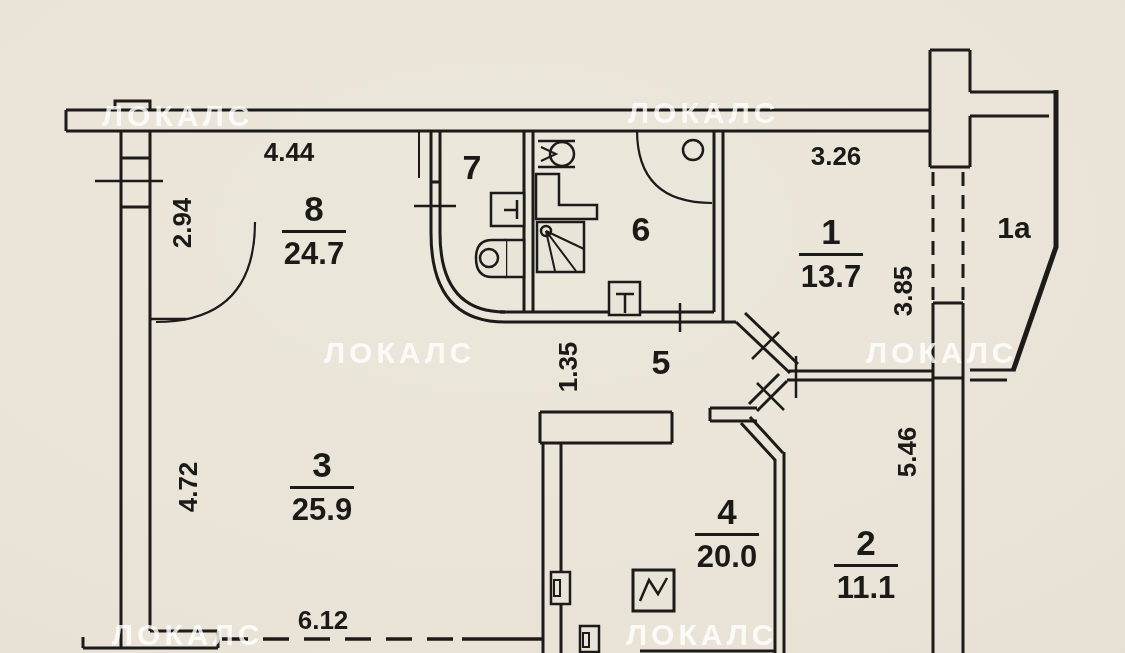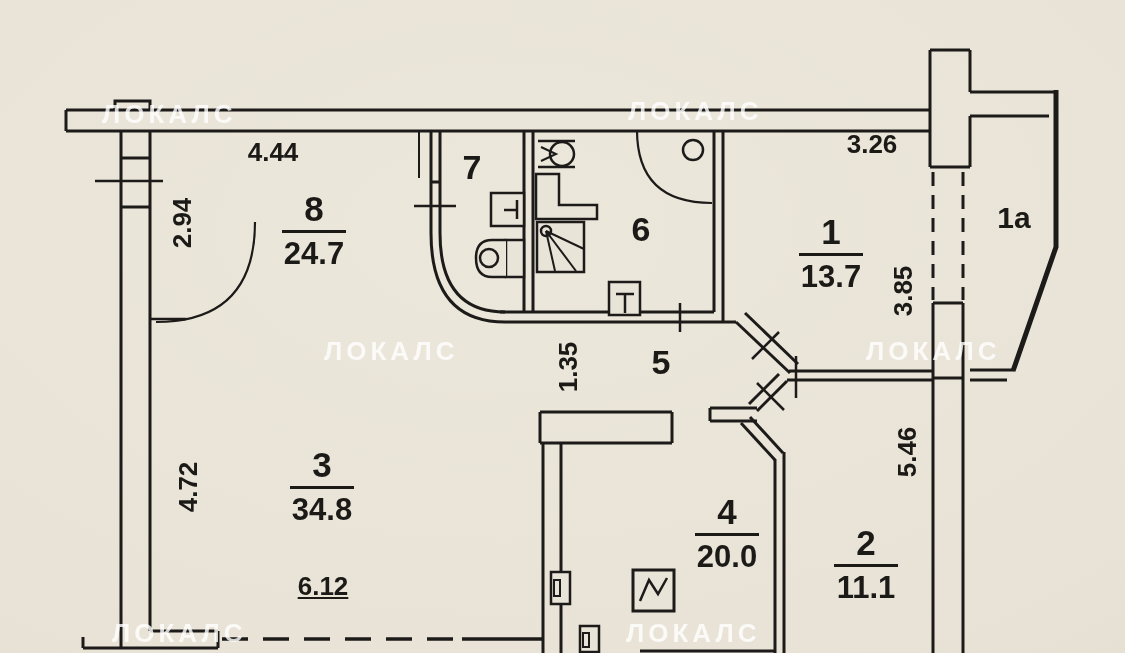--- a/index.html
+++ b/index.html
@@ -17,21 +17,21 @@
   .dim{font-size:26px;}
   .rm{font-size:34px;}
   .frac{
     position:absolute;z-index:2;transform:translate(-50%,-50%);
     display:flex;flex-direction:column;align-items:center;color:#1b1a17;
   }
   .frac .num{font-size:35px;font-weight:bold;line-height:1;}
   .frac .bar{width:64px;height:3px;background:#1b1a17;margin:4px 0 5px 0;}
   .frac .area{font-size:31px;font-weight:bold;line-height:1;}
   .wm{
-    position:absolute;z-index:3;font-weight:bold;font-size:26px;
+    position:absolute;z-index:3;font-weight:bold;font-size:30px;
     letter-spacing:4px;color:rgba(255,255,255,0.80);line-height:1;
   }
 </style>
 </head>
 <body>
 
 <div class="plan">
 
   <svg class="lines" width="1125" height="653" viewBox="0 0 1125 653" fill="none" stroke="#1c1b19" stroke-width="3" stroke-linecap="butt">
 
@@ -183,41 +183,41 @@
     <span class="area">24.7</span>
   </div>
   <div class="frac" style="left:831px;top:253px;">
     <span class="num">1</span>
     <span class="bar"></span>
     <span class="area">13.7</span>
   </div>
   <div class="frac" style="left:322px;top:486px;">
     <span class="num">3</span>
     <span class="bar"></span>
-    <span class="area">34.8</span>
+    <span class="area">25.9</span>
   </div>
   <div class="frac" style="left:727px;top:533px;">
     <span class="num">4</span>
     <span class="bar"></span>
     <span class="area">20.0</span>
   </div>
   <div class="frac" style="left:866px;top:564px;">
     <span class="num">2</span>
     <span class="bar"></span>
     <span class="area">11.1</span>
   </div>
 
   <div class="lbl rm" style="left:472px;top:167px;">7</div>
   <div class="lbl rm" style="left:641px;top:229px;">6</div>
   <div class="lbl rm" style="left:661px;top:362px;">5</div>
-  <div class="lbl rm" style="left:1014px;top:218px;font-size:30px;">1a</div>
-
-  <div class="lbl dim" style="left:273px;top:152px;">4.44</div>
-  <div class="lbl dim" style="left:836px;top:144px;margin-left:36px;">3.26</div>
-  <div class="lbl dim" style="left:323px;top:586px;text-decoration:underline;">6.12</div>
+  <div class="lbl rm" style="left:1014px;top:228px;font-size:30px;">1a</div>
+
+  <div class="lbl dim" style="left:289px;top:152px;">4.44</div>
+  <div class="lbl dim" style="left:836px;top:156px;">3.26</div>
+  <div class="lbl dim" style="left:323px;top:620px;">6.12</div>
   <div class="lbl dim v" style="left:182px;top:223px;">2.94</div>
   <div class="lbl dim v" style="left:568px;top:367px;">1.35</div>
   <div class="lbl dim v" style="left:188px;top:487px;">4.72</div>
   <div class="lbl dim v" style="left:903px;top:291px;">3.85</div>
   <div class="lbl dim v" style="left:907px;top:452px;">5.46</div>
 
   <div class="wm" style="left:102px;top:101px;">ЛОКАЛС</div>
   <div class="wm" style="left:628px;top:98px;">ЛОКАЛС</div>
   <div class="wm" style="left:324px;top:338px;">ЛОКАЛС</div>
   <div class="wm" style="left:866px;top:338px;">ЛОКАЛС</div>

